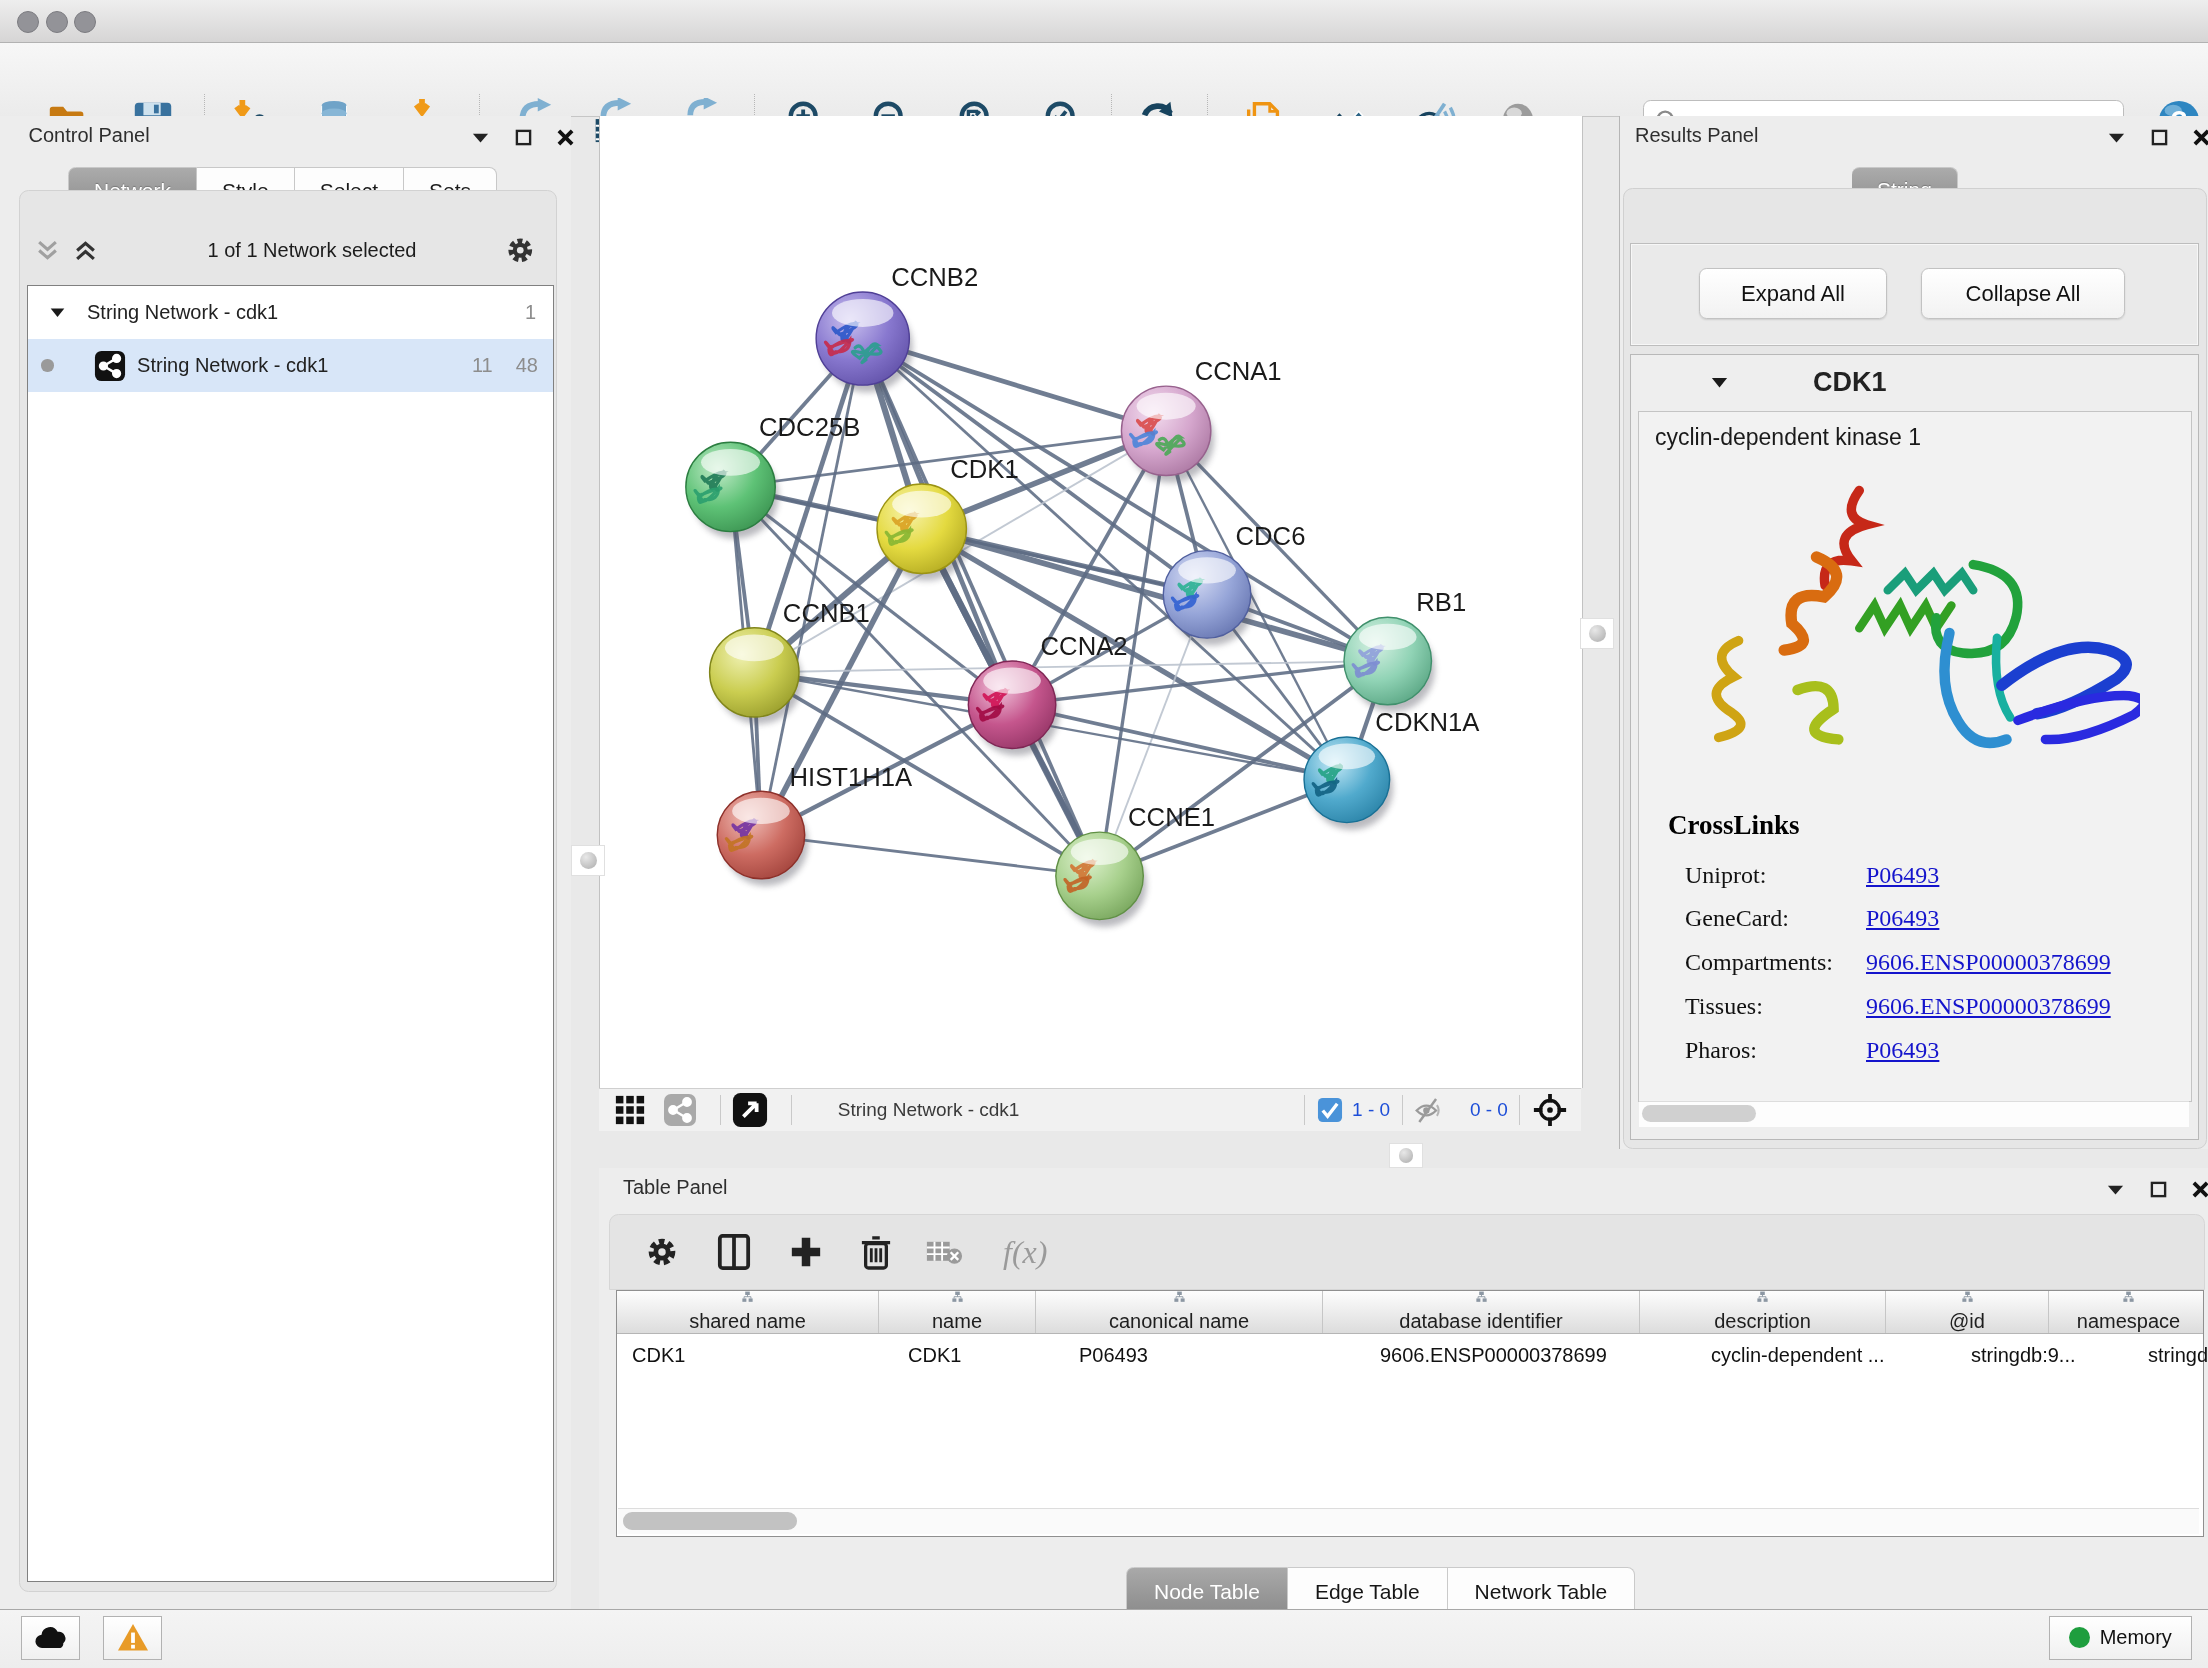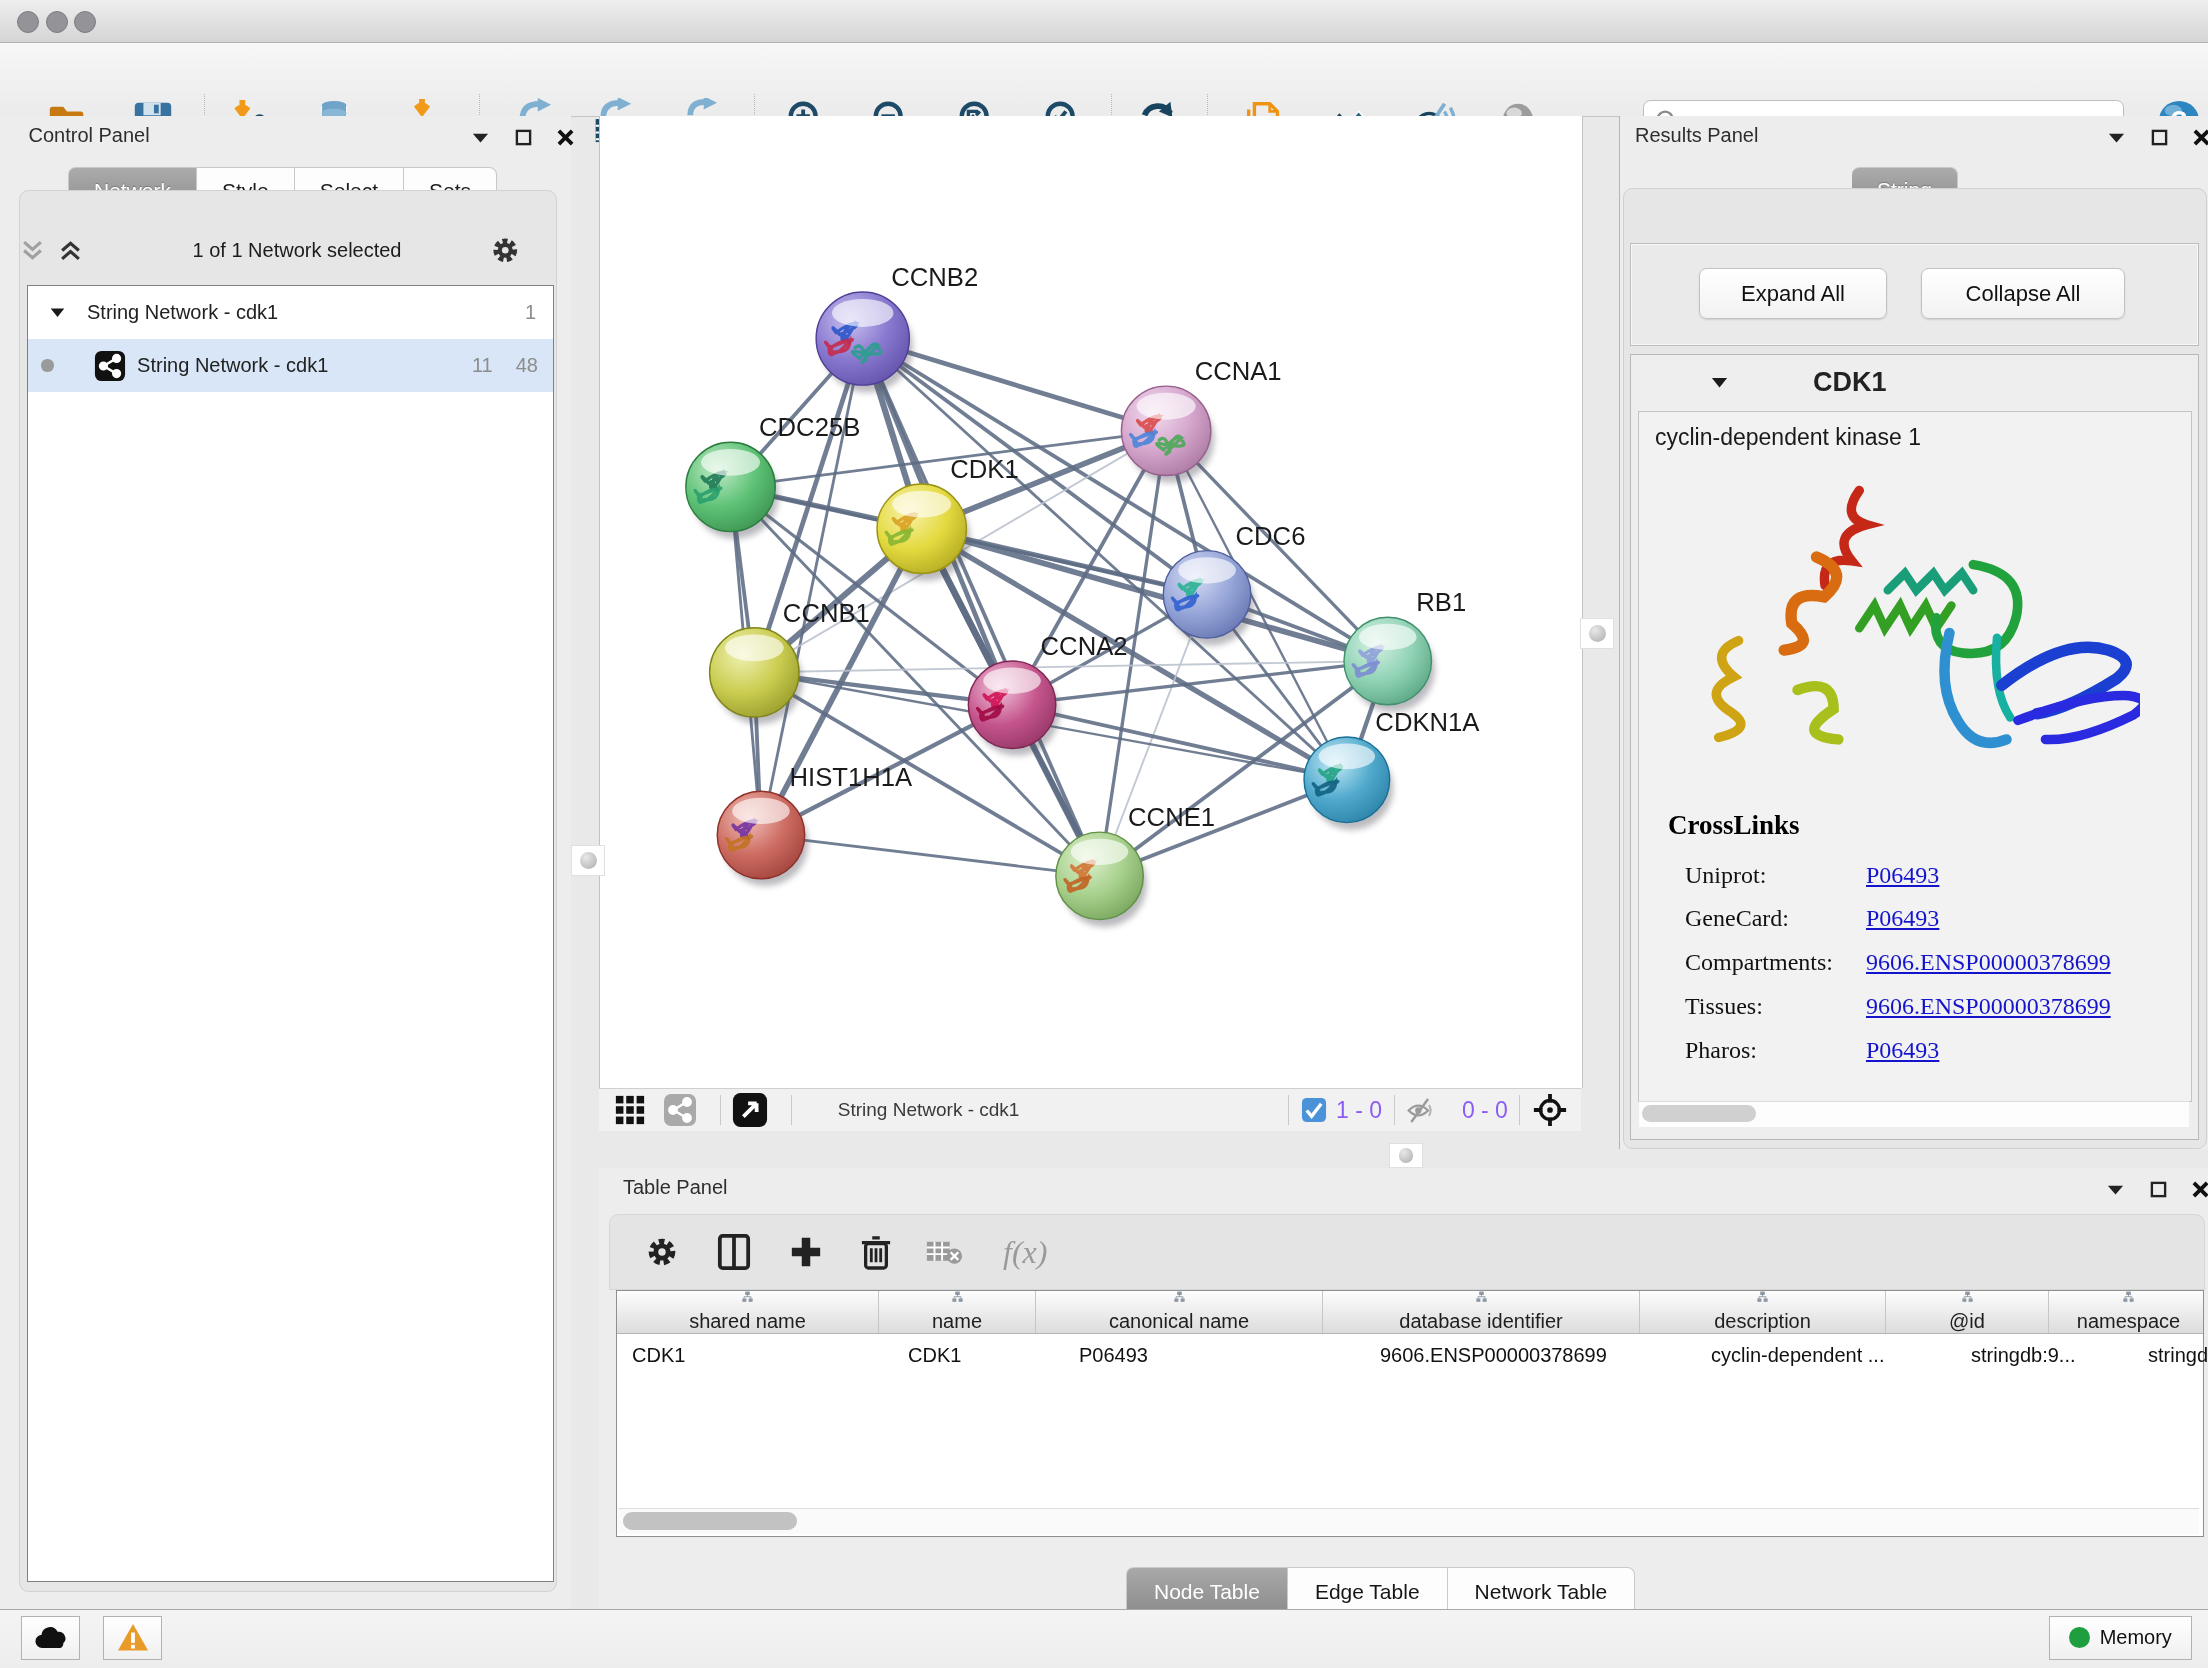--- a/index.html
+++ b/index.html
@@ -31,34 +31,34 @@
   #control-panel{left:0;top:116px;width:571px;height:1493px;background:#ededed;}
   .tabbar{position:absolute;display:flex;}
   .tab{height:46px;line-height:46px;padding:0 25px;font-size:21px;background:#fdfdfd;
     border:1px solid #c8c8c8;border-left:none;color:#1c1c1c;}
   .tab:first-child{border-left:1px solid #c8c8c8;border-radius:7.6px 0 0 7.6px;}
   .tab:last-child{border-radius:0 7.6px 7.6px 0;}
   .tab.sel{background:linear-gradient(#ababab,#8b8b8b);color:#fff;
     text-shadow:0 -1px 1px rgba(0,0,0,.25);}
   #cp-inner{left:19px;top:190px;width:536px;height:1400px;background:#e6e6e6;
     border:1px solid #d2d2d2;border-radius:9.5px;}
-  #cp-toolrow{left:12px;top:228px;width:517px;height:44px;display:flex;align-items:center;justify-content:space-between;}
+  #cp-toolrow{left:27px;top:228px;width:517px;height:44px;display:flex;align-items:center;justify-content:space-between;}
   #cp-status{position:absolute;left:114px;width:342px;text-align:center;font-size:20px;color:#1c1c1c;}
   #cp-tree{left:27px;top:285px;width:525px;height:1295px;background:#fff;border:1px solid #808080;}
   .treerow{position:relative;height:53px;display:flex;align-items:center;font-size:20px;}
   .treerow.sel{background:#d8e6f8;}
   .tcount{color:#8d8d8d;}
   
   #net-canvas{left:599px;top:116px;width:982px;height:972px;background:#fff;
     border-left:1px solid #c2c2c2;border-right:1px solid #c2c2c2;}
   #net-status{left:599px;top:1088px;width:982px;height:42px;background:#f1f1f1;
     border-top:1px solid #cfcfcf;display:flex;align-items:center;}
   .nsep{width:1px;height:30px;background:#c9c9c9;margin:0 11.4px;}
   .nstext{font-size:19px;color:#3a3a3a;}
-  .nscount{font-size:23px;color:#8b5cf6;}
+  .nscount{font-size:19px;color:#1d4ed8;}
   
   .handlebox{position:absolute;width:32px;height:28.5px;background:#fff;border:1px solid #e0e0e0;
     display:flex;align-items:center;justify-content:center;}
   .handledot{width:17px;height:17px;border-radius:50%;
     background:radial-gradient(circle at 35% 30%,#e8e8e8,#ababab);}
   
   #results-panel{left:1619px;top:116px;width:590px;height:1033px;background:#ededed;
     border-left:1px solid #b5b5b5;}
   #rp-inner{left:1623px;top:188px;width:582px;height:959px;background:#e6e6e6;
     border:1px solid #d0d0d0;border-radius:9.5px;}

